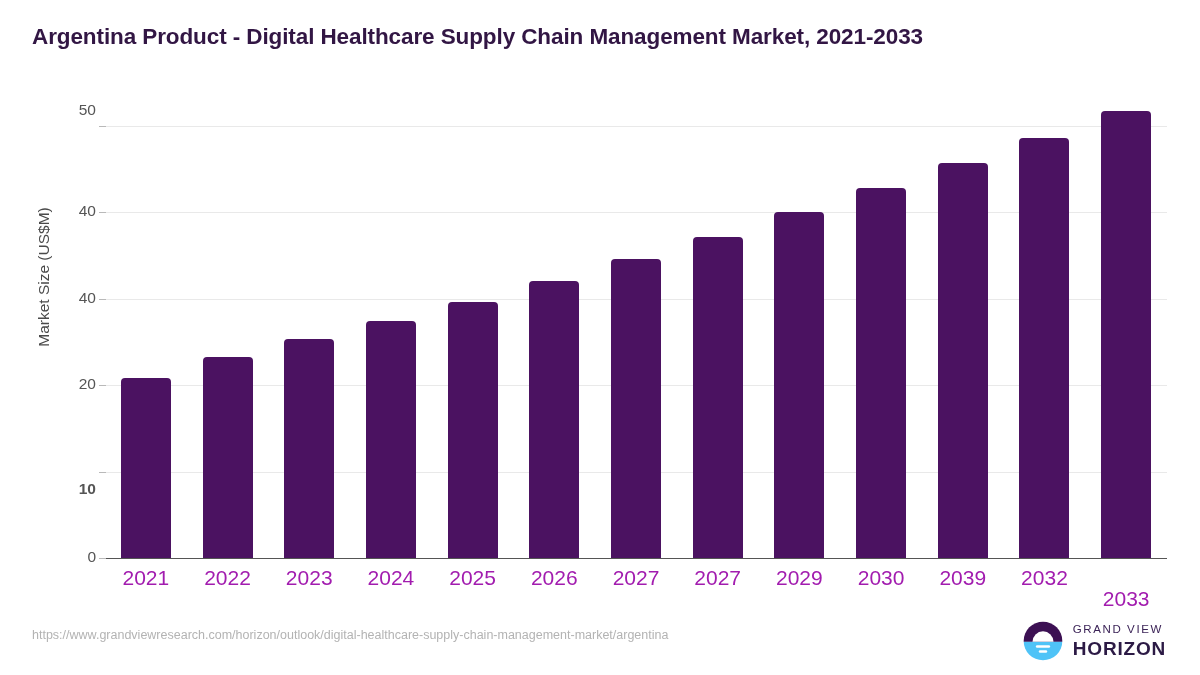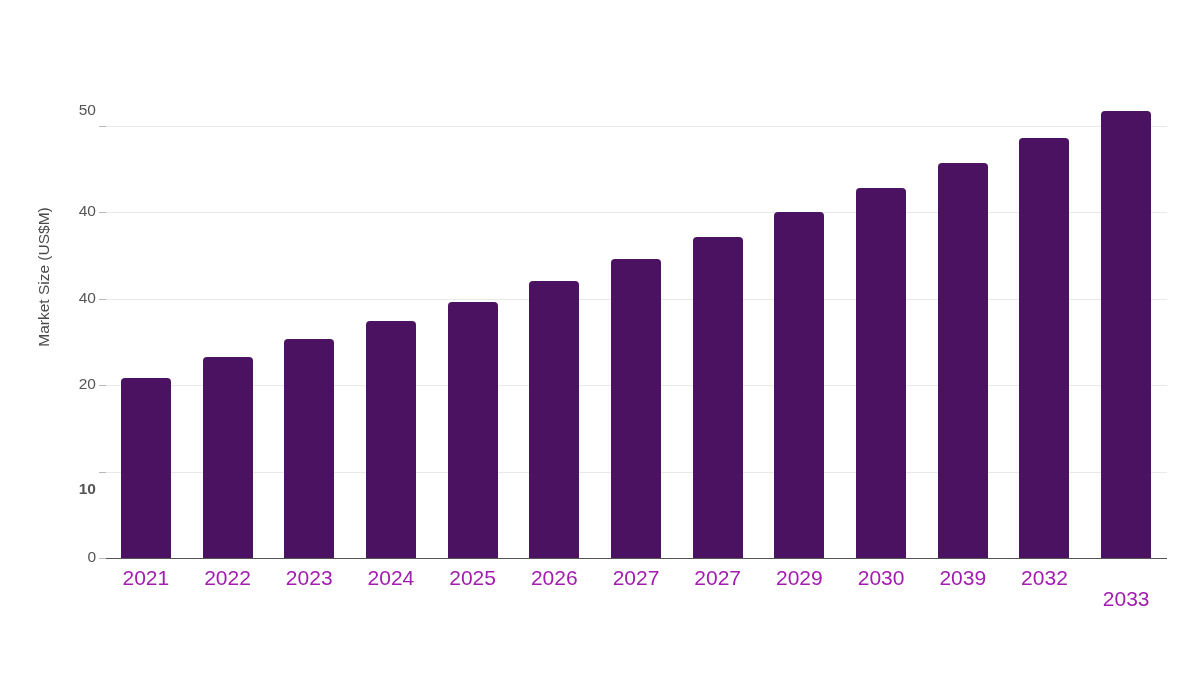--- a/index.html
+++ b/index.html
@@ -148,20 +148,21 @@
     color: #2c1a45;
     font-weight: bold;
     margin-top: 3px;
   }
 </style>
 </head>
 <body>
 
 <div id="page">
 
+  <div class="chart-title">Argentina Product - Digital Healthcare Supply Chain Management Market, 2021-2033</div>
 
   <div class="plot-wrap">
 
     <div class="y-axis-title">Market Size (US$M)</div>
 
     <div id="gridlines">
         <div class="grid-line baseline" style="top: 558px;"></div>
         <div class="tick-dash" style="top: 558px;"></div>
         <div class="grid-line" style="top: 471.6px;"></div>
         <div class="tick-dash" style="top: 471.6px;"></div>
@@ -209,15 +210,36 @@
         <div class="x-tick-label" style="left: 677.692px; width: 80px;">2027</div>
         <div class="x-tick-label" style="left: 759.385px; width: 80px;">2029</div>
         <div class="x-tick-label" style="left: 841.077px; width: 80px;">2030</div>
         <div class="x-tick-label" style="left: 922.769px; width: 80px;">2039</div>
         <div class="x-tick-label" style="left: 1004.46px; width: 80px;">2032</div>
         <div class="x-tick-label" style="left: 1086.15px; width: 80px; margin-top: 21px;">2033</div>
       </div>
 
   </div>
 
-
+  <div class="source-url">https://www.grandviewresearch.com/horizon/outlook/digital-healthcare-supply-chain-management-market/argentina</div>
+
+  <div class="logo">
+    <svg class="logo-mark" viewBox="0 0 100 100">
+      <defs>
+        <clipPath id="circClip">
+            <circle cx="50" cy="50" r="46"></circle>
+          </clipPath>
+      </defs>
+      <g clip-path="url(#circClip)">
+        <rect x="0" y="0" width="100" height="52" fill="#3C1053"></rect>
+        <rect x="0" y="52" width="100" height="48" fill="#4FC3F7"></rect>
+        <path d="M25 52 a25 25 0 0 1 50 0 z" fill="#ffffff"></path>
+        <rect x="33" y="60" width="34" height="6" rx="3" fill="#ffffff"></rect>
+        <rect x="40" y="72" width="20" height="6" rx="3" fill="#ffffff"></rect>
+      </g>
+    </svg>
+    <div class="logo-text">
+      <span class="logo-top">GRAND VIEW</span>
+      <span class="logo-bottom">HORIZON</span>
+    </div>
+  </div>
 
 </div>
 
 </body></html>

